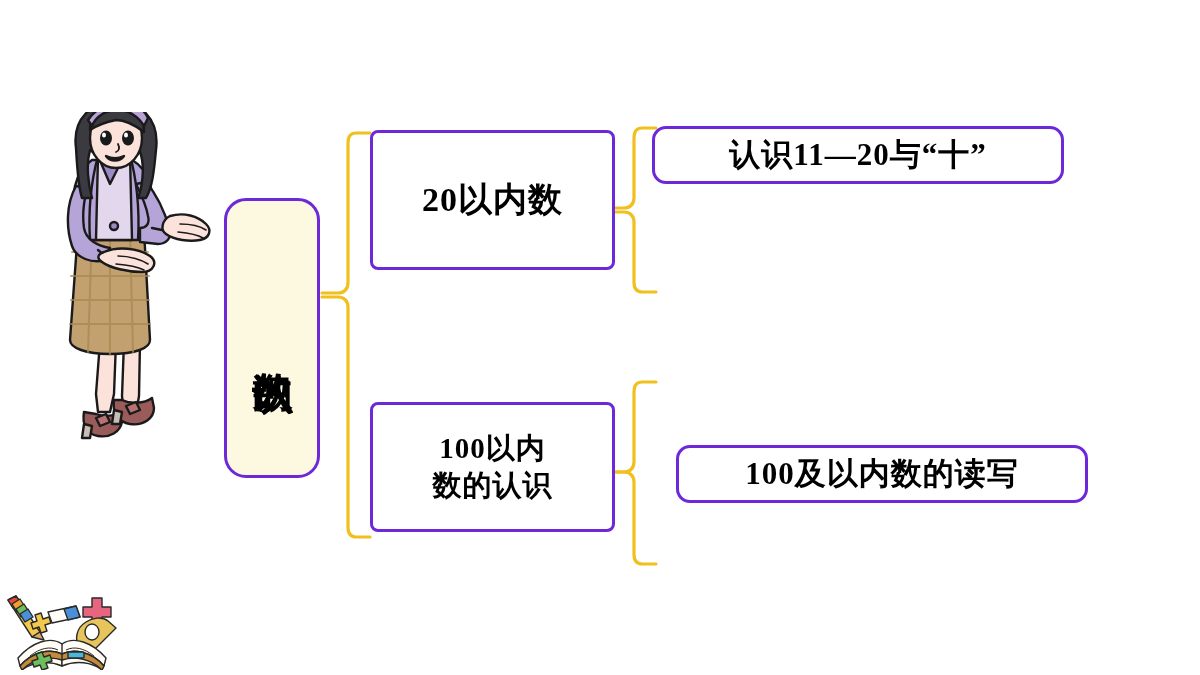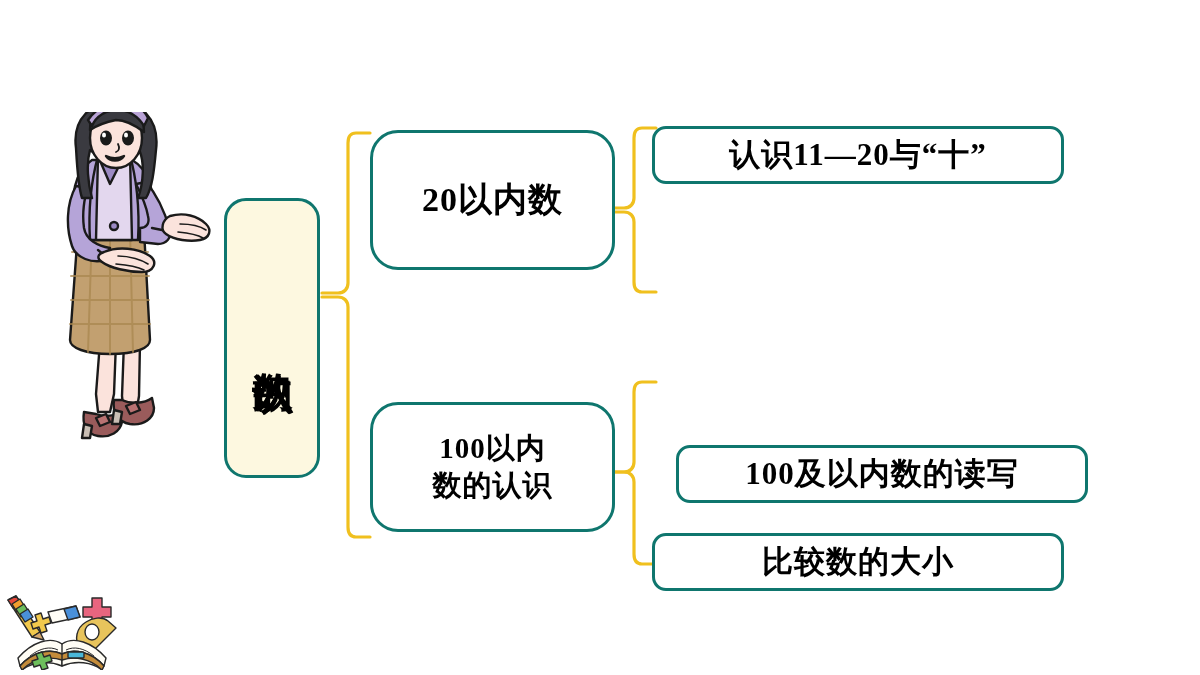--- a/index.html
+++ b/index.html
@@ -22,21 +22,21 @@
   .node {
     position: absolute;
     box-sizing: border-box;
     display: flex;
     align-items: center;
     justify-content: center;
     text-align: center;
     color: #000000;
     font-weight: bold;
     letter-spacing: 1px;
-    border: 3px solid #0f766e;
+    border: 3px solid #6d28d9;
     background: #ffffff;
     border-radius: 16px;
     line-height: 1.05;
   }
 
   
   #root-node {
     left: 224px;
     top: 198px;
     width: 96px;
@@ -48,21 +48,21 @@
     letter-spacing: 0;
     writing-mode: vertical-rl;
     text-orientation: upright;
     line-height: 1.35;
     padding-top: 6px;
   }
 
   
   .branch {
     width: 245px;
-    border-radius: 28px;
+    border-radius: 8px;
     font-size: 34px;
   }
   #branch-1 { left: 370px; top: 130px; height: 140px; }
   #branch-2 { left: 370px; top: 402px; height: 130px; font-size: 29px; }
   #branch-2 .two-line { display: block; line-height: 1.28; }
 
   
   .leaf {
     left: 652px;
     width: 412px;
@@ -205,21 +205,20 @@
       <span class="two-line">数的认识</span>
     </div>
   </div>
 
   <div class="node leaf" id="leaf-1">认识11—20与“十”</div>
 
 
 
   <div class="node leaf" id="leaf-4">100及以内数的读写</div>
 
-  <div class="node leaf" id="leaf-5">比较数的大小</div>
 
   <svg id="stationery" viewBox="0 0 124 82" xmlns="http://www.w3.org/2000/svg">
     <g stroke="#2A2A2A" stroke-width="1.4" stroke-linejoin="round">
 
       <g>
         <path d="M4 12 L12 8 L36 44 L28 49 Z" fill="#F2C94C"></path>
         <path d="M4 12 L12 8 L17 15 L9 20 Z" fill="#E64A3B"></path>
         <path d="M8 16 L16 11 L21 19 L13 24 Z" fill="#F29F2E"></path>
         <path d="M12 21 L20 16 L25 24 L17 29 Z" fill="#6DBE5C"></path>
         <path d="M16 26 L24 21 L29 29 L21 34 Z" fill="#4A90D9"></path>

